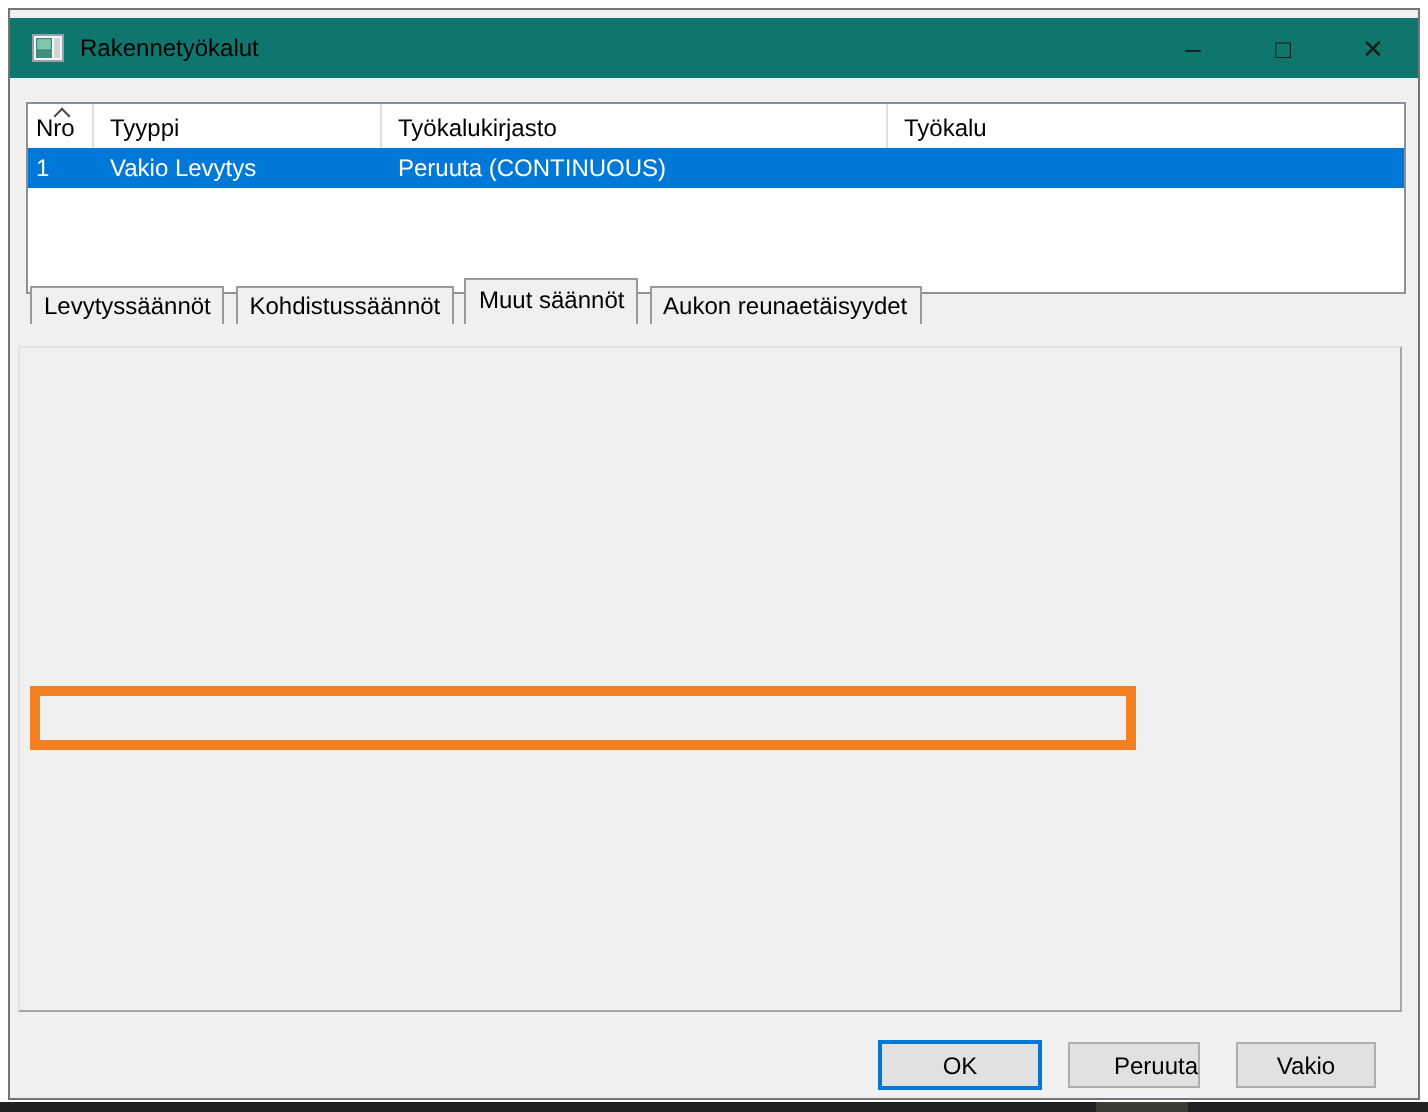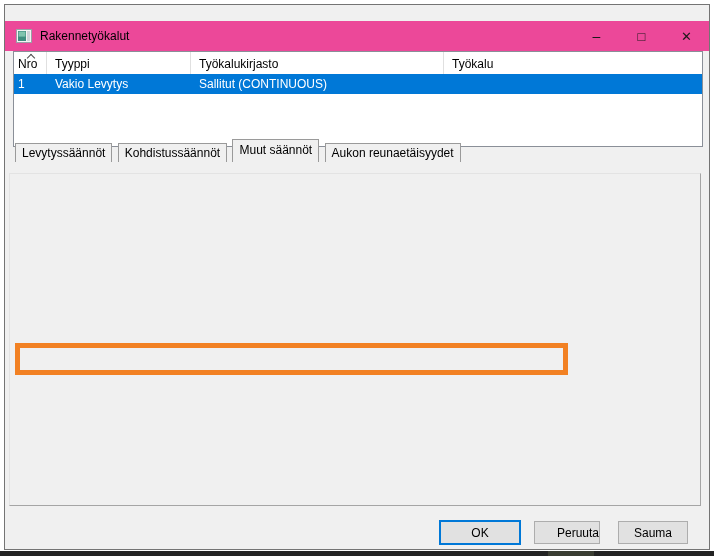--- a/index.html
+++ b/index.html
@@ -11,21 +11,21 @@
   }
   .bottom-strip { position:absolute; left:0; top:551px; width:714px; height:5px; background:#232323; }
   .bottom-strip .tint { position:absolute; left:548px; top:0; width:46px; height:5px; background:#3a3d32; }
 
   .dialog {
     position:absolute; left:4px; top:4px; width:706px; height:546px;
     background:#f0f0f0; border:1px solid #747474;
   }
 
   
-  .titlebar { position:absolute; left:0; top:16px; width:100%; height:30px; background:#ec4899; }
+  .titlebar { position:absolute; left:0; top:4px; width:100%; height:30px; background:#0f766e; }
   .app-icon { position:absolute; left:11px; top:8px; width:16px; height:14px; }
   .title-text { position:absolute; left:35px; top:0; line-height:30px; font-size:12px; color:#000; }
   .win-controls { position:absolute; right:0; top:0; height:30px; display:flex; }
   .win-btn { width:45px; height:30px; display:flex; align-items:center; justify-content:center;
              font-size:13px; color:#1a1a1a; cursor:default; }
   .win-btn.min { font-size:14px; }
 
   
   .listbox {
     position:absolute; left:8px; top:46px; width:690px; height:96px;
@@ -113,21 +113,21 @@
       <div class="hcell">
         <span class="htext">Työkalukirjasto</span>
       </div>
       <div class="hcell">
         <span class="htext">Työkalu</span>
       </div>
     </div>
     <div class="lrow">
       <div class="rcell first">1</div>
       <div class="rcell">Vakio Levytys</div>
-      <div class="rcell">Sallitut (CONTINUOUS)</div>
+      <div class="rcell">Peruuta (CONTINUOUS)</div>
     </div>
   </div>
 
   <div class="tabstrip">
     <span class="tab">Levytyssäännöt</span>
     <span class="tab">Kohdistussäännöt</span>
     <span class="tab active">Muut säännöt</span>
     <span class="tab">Aukon reunaetäisyydet</span>
   </div>
 
@@ -148,14 +148,14 @@
   <span class="flabel" style="left:470px; top:319px; width:104px; text-align:right;">Ulompi kerros</span>
   <input class="ftext" style="left: 578px; top: 316px; width: 72px;" value="">
 
   <span class="flabel" style="left:28px; top:350px;">Sallitut leveydet</span>
   <input class="ftext wide" style="left: 364px; top: 343px; width: 187px;" value="">
 
   <div class="hl-box"></div>
 
   <button class="btn default" style="left:434px; top:515px; width:82px;">OK</button>
   <button class="btn" style="left:529px; top:516px; width:66px;text-align:right;">Peruuta</button>
-  <button class="btn" style="left:613px; top:516px; width:70px;">Sauma</button>
+  <button class="btn" style="left:613px; top:516px; width:70px;">Vakio</button>
 </div>
 
 </body></html>

